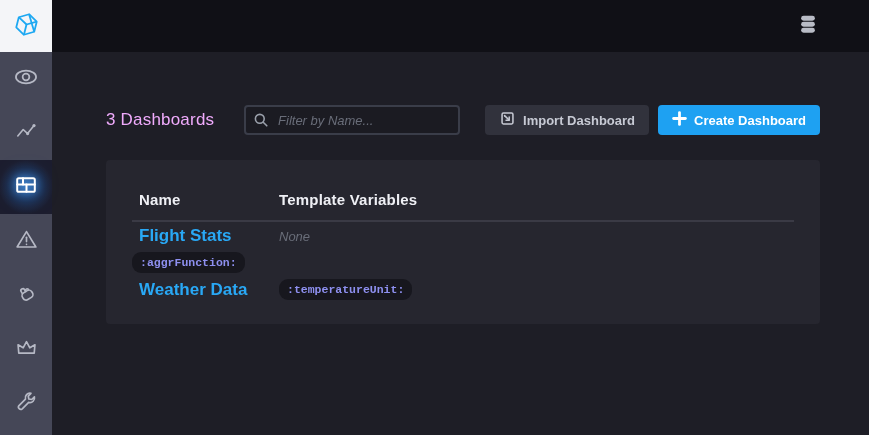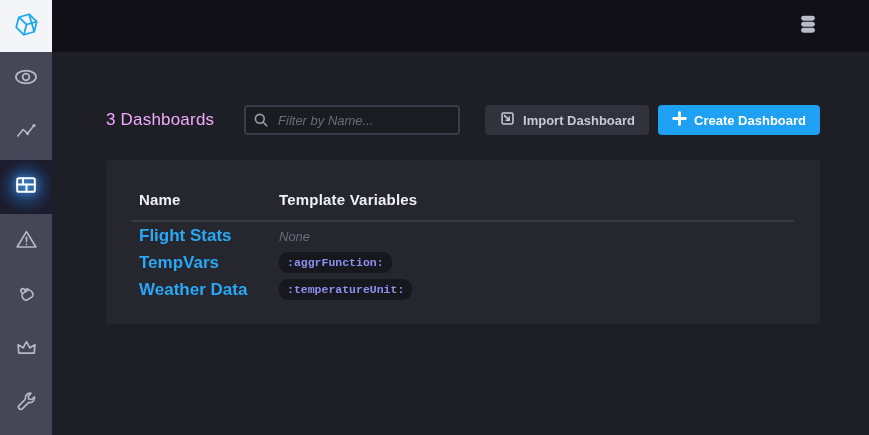--- a/index.html
+++ b/index.html
@@ -196,23 +196,20 @@
       <div class="trow">
         <div class="col-name">
           <a class="dash-link">Flight Stats</a>
         </div>
         <div>
           <span class="none-label">None</span>
         </div>
       </div>
 
       <div class="trow">
-        <div class="col-name">
-          <a class="dash-link">TempVars</a>
-        </div>
         <div>
           <span class="tv-pill">:aggrFunction:</span>
         </div>
       </div>
 
       <div class="trow">
         <div class="col-name">
           <a class="dash-link">Weather Data</a>
         </div>
         <div>

